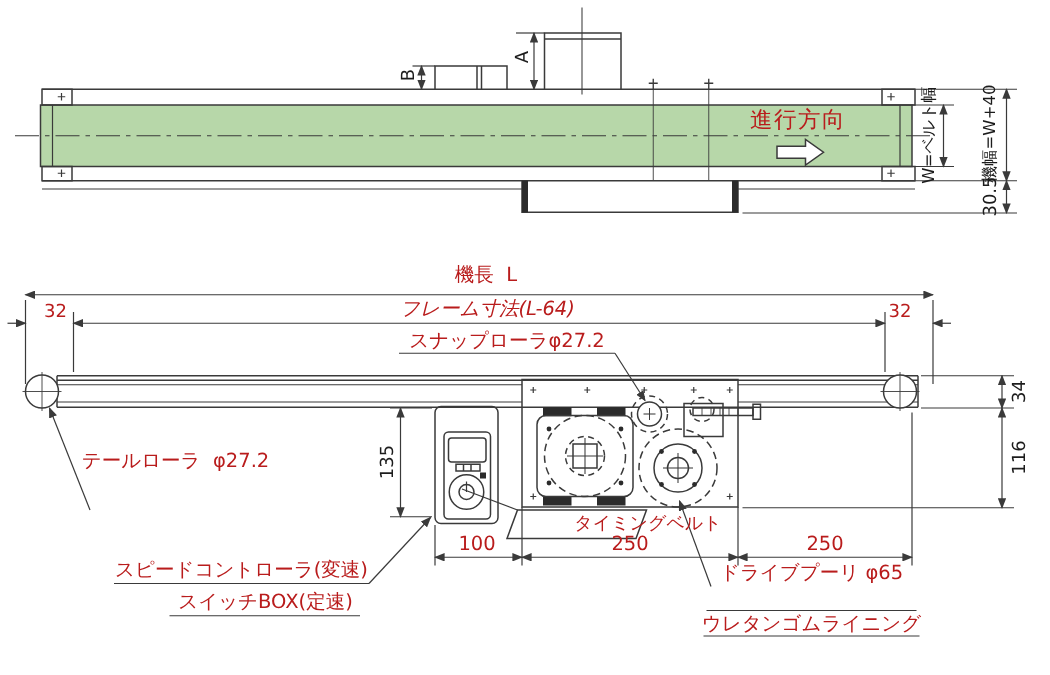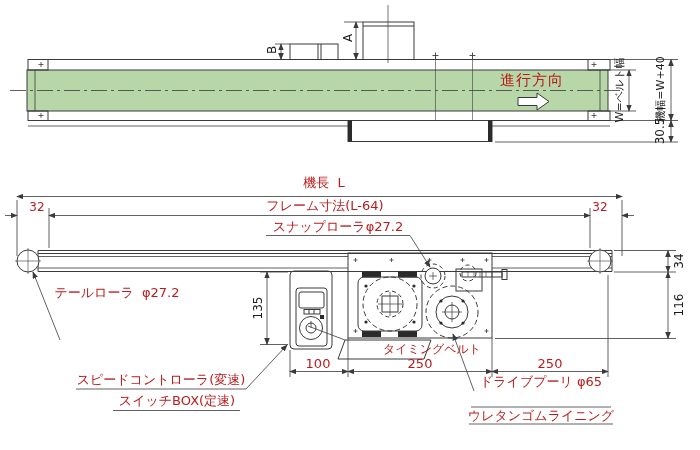--- a/index.html
+++ b/index.html
@@ -228,25 +228,25 @@
 </svg>
 
 <div class="lbl f15" style="left:532px;top:80px;">進行方向</div>
 <div class="vlbl f11" style="left:619px;top:90px;">W=ベルト幅</div>
 <div class="vlbl f11" style="left:660px;top:89px;">機幅=W+40</div>
 <div class="vlbl f12" style="left:660px;top:131px;">30.5</div>
 <div class="vlbl f12" style="left:348px;top:38px;">A</div>
 <div class="vlbl f12" style="left:272px;top:50px;">B</div>
 
 <div class="lbl f13" style="left:324px;top:183px;">機長  L</div>
-<div class="lbl f13" style="left:325px;top:206px;">フレーム寸法(L-64)</div>
+<div class="lbl f13" style="left:325px;top:206px;font-style:italic;">フレーム寸法(L-64)</div>
 <div class="lbl f12" style="left:37px;top:207px;">32</div>
 <div class="lbl f12" style="left:600px;top:207px;">32</div>
 <div class="lbl f13" style="left:338px;top:227px;">スナップローラφ27.2</div>
-<div class="lbl f13" style="left:117px;top:293px;">テールローラ  φ27.2</div>
+<div class="lbl f13" style="left:117px;top:307px;">テールローラ  φ27.2</div>
 <div class="vlbl f12" style="left:258px;top:308px;">135</div>
 <div class="lbl f13" style="left:177px;top:401px;">スイッチBOX(定速)</div>
 <div class="lbl f13" style="left:161px;top:380px;">スピードコントローラ(変速)</div>
 <div class="lbl f13" style="left:318px;top:363px;">100</div>
 <div class="lbl f13" style="left:420px;top:363px;">250</div>
 <div class="lbl f13" style="left:550px;top:363px;">250</div>
 <div class="lbl f12" style="left:384px;top:349px;margin-left:48px;">タイミングベルト</div>
 <div class="lbl f13" style="left:541px;top:382px;">ドライブプーリ φ65</div>
 <div class="lbl f13" style="left:541px;top:416px;">ウレタンゴムライニング</div>
 <div class="vlbl f12" style="left:679px;top:261px;">34</div>

